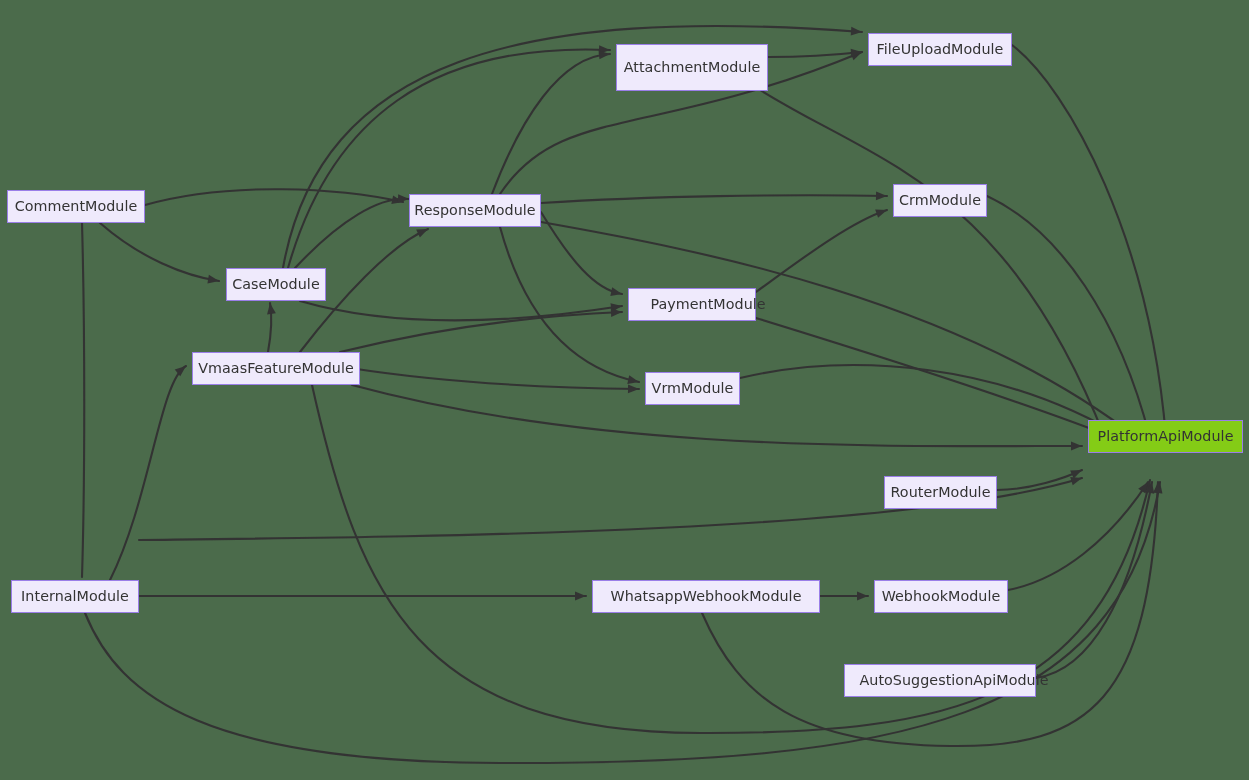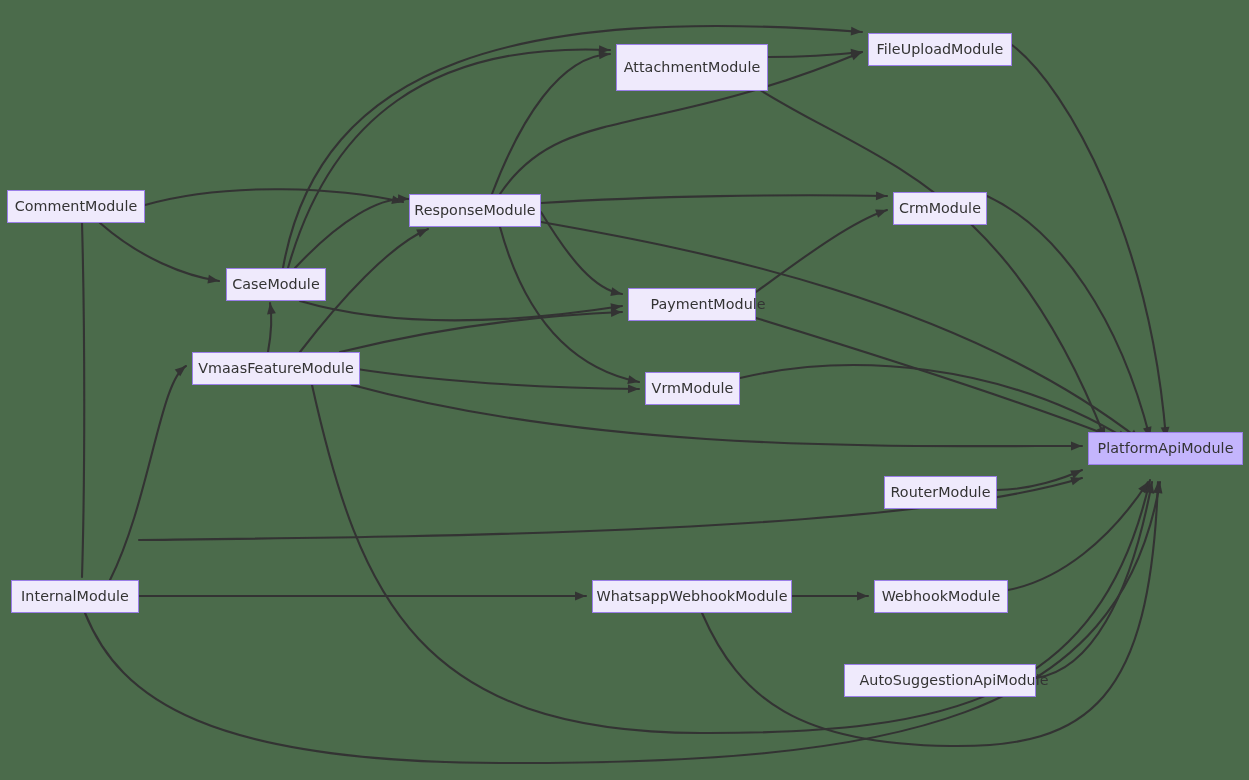--- a/index.html
+++ b/index.html
@@ -112,39 +112,39 @@
       </div>
       <div class="node" style="left: 409px; top: 194px; width: 132px; height: 33px; background: rgb(239, 234, 252); border-color: rgb(154, 126, 232); color: rgb(51, 51, 51);">
         <span>ResponseModule</span>
       </div>
       <div class="node" style="left: 616px; top: 44px; width: 152px; height: 47px; background: rgb(239, 234, 252); border-color: rgb(154, 126, 232); color: rgb(51, 51, 51);">
         <span>AttachmentModule</span>
       </div>
       <div class="node" style="left: 868px; top: 33px; width: 144px; height: 33px; background: rgb(239, 234, 252); border-color: rgb(154, 126, 232); color: rgb(51, 51, 51);">
         <span>FileUploadModule</span>
       </div>
-      <div class="node" style="left: 893px; top: 192px; width: 94px; height: 33px; background: rgb(239, 234, 252); border-color: rgb(154, 126, 232); color: rgb(51, 51, 51); align-items: center;">
+      <div class="node" style="left: 893px; top: 184px; width: 94px; height: 33px; background: rgb(239, 234, 252); border-color: rgb(154, 126, 232); color: rgb(51, 51, 51); align-items: center;">
         <span>CrmModule</span>
       </div>
       <div class="node" style="left: 628px; top: 288px; width: 128px; height: 33px; background: rgb(239, 234, 252); border-color: rgb(154, 126, 232); color: rgb(51, 51, 51); padding-left: 32px;">
         <span>PaymentModule</span>
       </div>
       <div class="node" style="left: 645px; top: 372px; width: 95px; height: 33px; background: rgb(239, 234, 252); border-color: rgb(154, 126, 232); color: rgb(51, 51, 51);">
         <span>VrmModule</span>
       </div>
-      <div class="node" style="left: 1088px; top: 432px; width: 155px; height: 33px; background: #c4b5fd; border-color: rgb(154, 126, 232); color: rgb(51, 51, 51);">
+      <div class="node" style="left: 1088px; top: 420px; width: 155px; height: 33px; background: #84cc16; border-color: rgb(154, 126, 232); color: rgb(51, 51, 51);">
         <span>PlatformApiModule</span>
       </div>
       <div class="node" style="left: 884px; top: 476px; width: 113px; height: 33px; background: rgb(239, 234, 252); border-color: rgb(154, 126, 232); color: rgb(51, 51, 51);">
         <span>RouterModule</span>
       </div>
       <div class="node" style="left: 11px; top: 580px; width: 128px; height: 33px; background: rgb(239, 234, 252); border-color: rgb(154, 126, 232); color: rgb(51, 51, 51);">
         <span>InternalModule</span>
       </div>
-      <div class="node" style="left: 592px; top: 580px; width: 200px; height: 33px; background: rgb(239, 234, 252); border-color: rgb(154, 126, 232); color: rgb(51, 51, 51);">
+      <div class="node" style="left: 592px; top: 580px; width: 228px; height: 33px; background: rgb(239, 234, 252); border-color: rgb(154, 126, 232); color: rgb(51, 51, 51);">
         <span>WhatsappWebhookModule</span>
       </div>
       <div class="node" style="left: 874px; top: 580px; width: 134px; height: 33px; background: rgb(239, 234, 252); border-color: rgb(154, 126, 232); color: rgb(51, 51, 51);">
         <span>WebhookModule</span>
       </div>
       <div class="node" style="left: 844px; top: 664px; width: 192px; height: 33px; background: rgb(239, 234, 252); border-color: rgb(154, 126, 232); color: rgb(51, 51, 51); padding-left: 28px;">
         <span>AutoSuggestionApiModule</span>
       </div>
     </div>
 </div>

